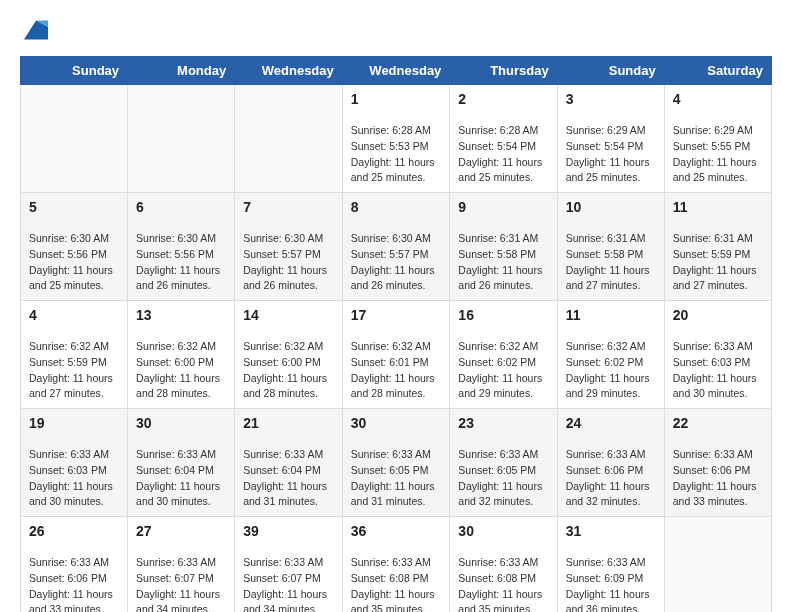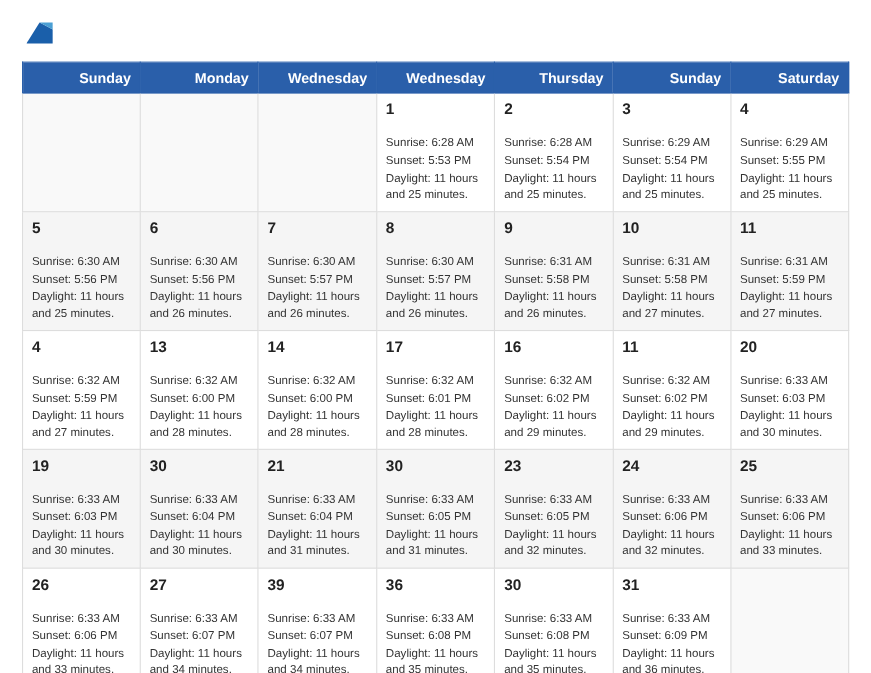--- a/index.html
+++ b/index.html
@@ -220,21 +220,21 @@
         </td>
         <td>
           <div class="day-number">23</div>
           <div class="day-info">Sunrise: 6:33 AM<br>Sunset: 6:05 PM<br>Daylight: 11 hours and 32 minutes.</div>
         </td>
         <td>
           <div class="day-number">24</div>
           <div class="day-info">Sunrise: 6:33 AM<br>Sunset: 6:06 PM<br>Daylight: 11 hours and 32 minutes.</div>
         </td>
         <td>
-          <div class="day-number">25</div>
+          <div class="day-number">22</div>
           <div class="day-info">Sunrise: 6:33 AM<br>Sunset: 6:06 PM<br>Daylight: 11 hours and 33 minutes.</div>
         </td>
       </tr>
       <tr>
         <td>
           <div class="day-number">26</div>
           <div class="day-info">Sunrise: 6:33 AM<br>Sunset: 6:06 PM<br>Daylight: 11 hours and 33 minutes.</div>
         </td>
         <td>
           <div class="day-number">27</div>

